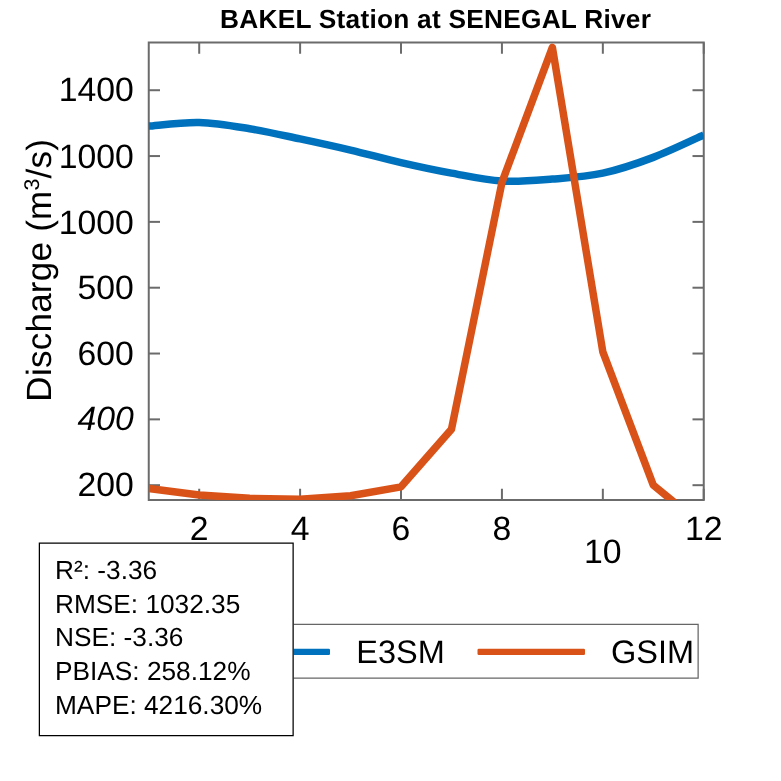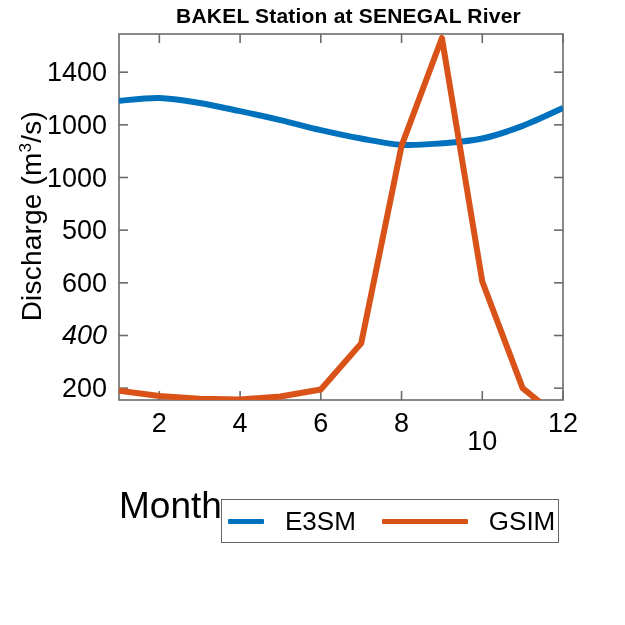--- a/index.html
+++ b/index.html
@@ -124,14 +124,21 @@
     <div class="legend-entry e3sm">
       <span class="legend-line short" style="background: rgb(0, 114, 189);"></span>
       <span class="legend-text">E3SM</span>
     </div>
     <div class="legend-entry gsim">
       <span class="legend-line long" style="background: rgb(217, 83, 25);"></span>
       <span class="legend-text">GSIM</span>
     </div>
   </div>
 
+  <div class="stats" id="stats-box">
+      <div>R²: -3.36</div>
+      <div>RMSE: 1032.35</div>
+      <div>NSE: -3.36</div>
+      <div>PBIAS: 258.12%</div>
+      <div>MAPE: 4216.30%</div>
+    </div>
 
 </div>
 
 </body></html>

